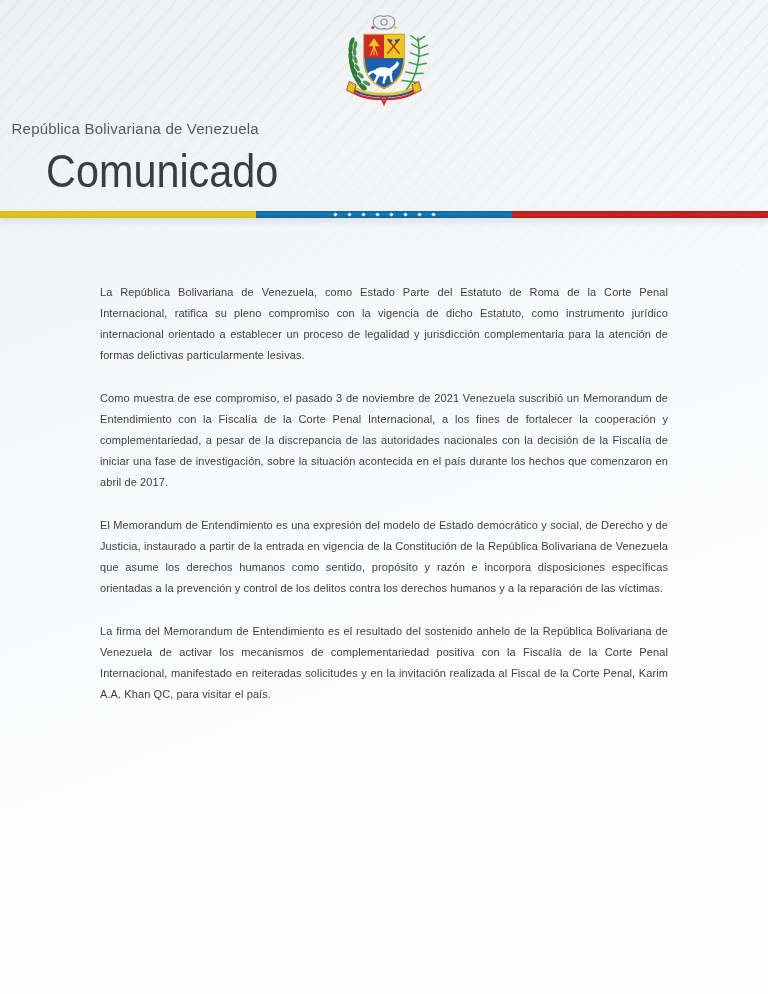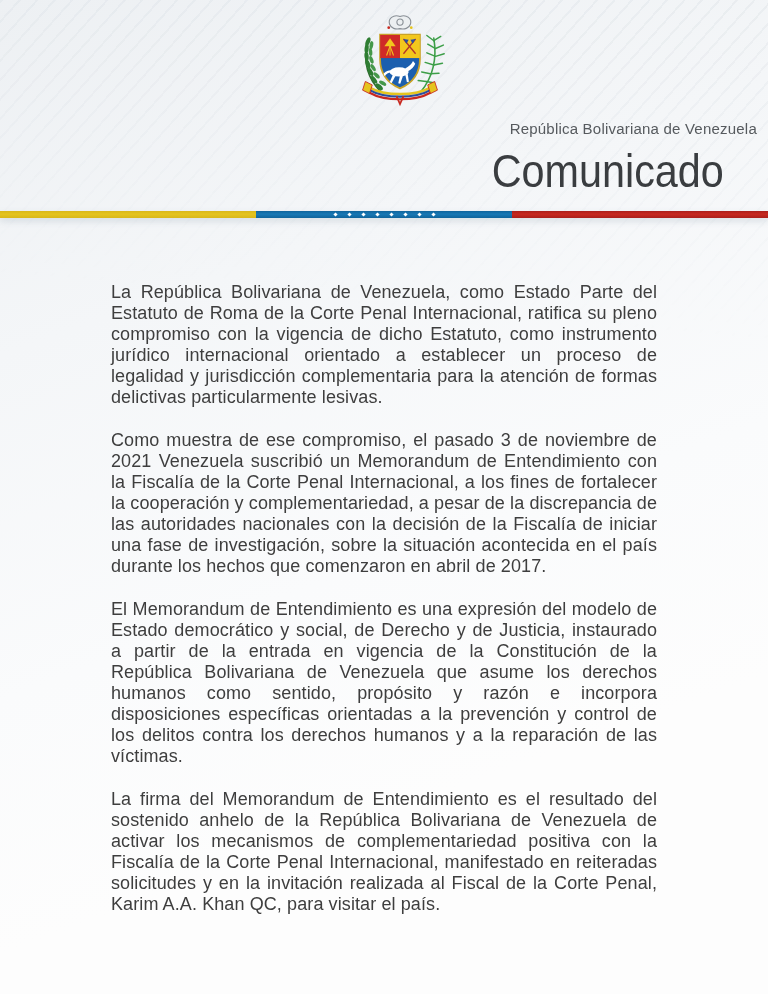--- a/index.html
+++ b/index.html
@@ -17,21 +17,21 @@
   .bg-rays{
     position:absolute;top:-60px;left:-120px;
     width:1000px;height:430px;
     background:repeating-linear-gradient(132deg,
       rgba(165,178,192,0.13) 0px,rgba(165,178,192,0.13) 2px,
       rgba(255,255,255,0) 2px,rgba(255,255,255,0) 13px);
     -webkit-mask-image:linear-gradient(185deg,rgba(0,0,0,.9) 10%,rgba(0,0,0,0) 80%);
     mask-image:linear-gradient(185deg,rgba(0,0,0,.9) 10%,rgba(0,0,0,0) 80%);
     pointer-events:none;
   }
-  header{position:relative;text-align:right;padding-top:12px;padding-left:32px;}
+  header{position:relative;text-align:left;padding-top:12px;}
   .emblem{display:block;margin:0 auto;}
   .country-label{
     margin-top:2px;
     font-size:15.5px;
     color:#565a5e;
     letter-spacing:.2px;
     transform:scaleX(.97);
   }
   .page-title{
     margin:6px 0 0;
@@ -61,22 +61,22 @@
     background:var(--star-color);
     transform:rotate(45deg);
     display:block;
   }
   main.content{
     position:relative;
     margin-top:64px;
     padding:0 96px;
   }
   main.content p{
-    margin:0 15px 22px;
-    font-size:18px;
+    margin:0 4px 22px;
+    font-size:11px;
     line-height:21px;
     text-align:justify;
     color:#3e3e3e;
     letter-spacing:.1px;
   }
 </style>
 </head>
 <body>
 
 <div class="page">

